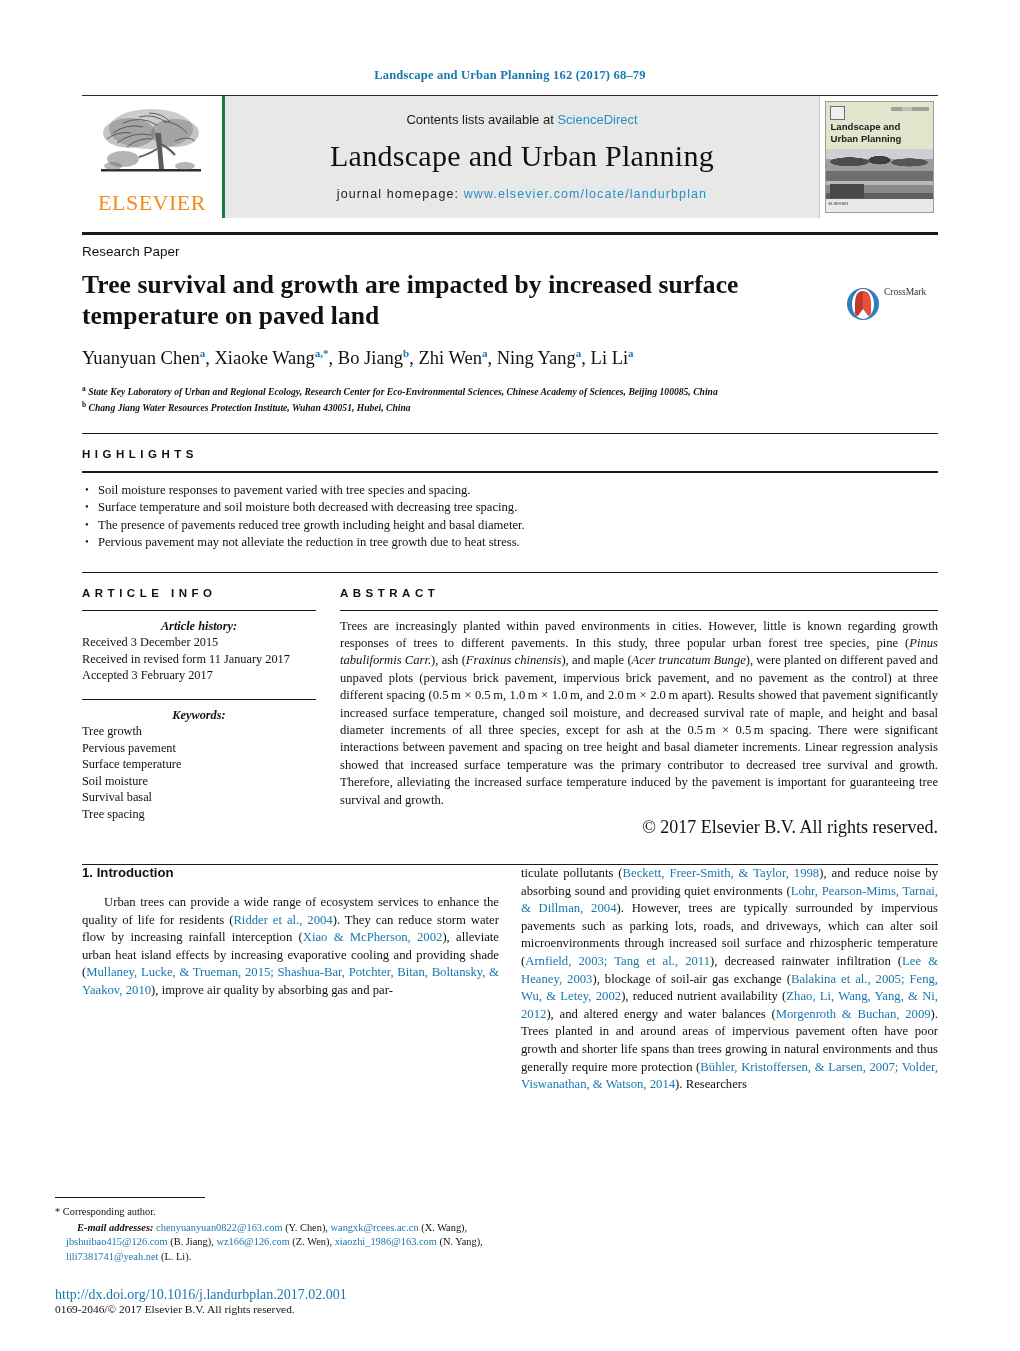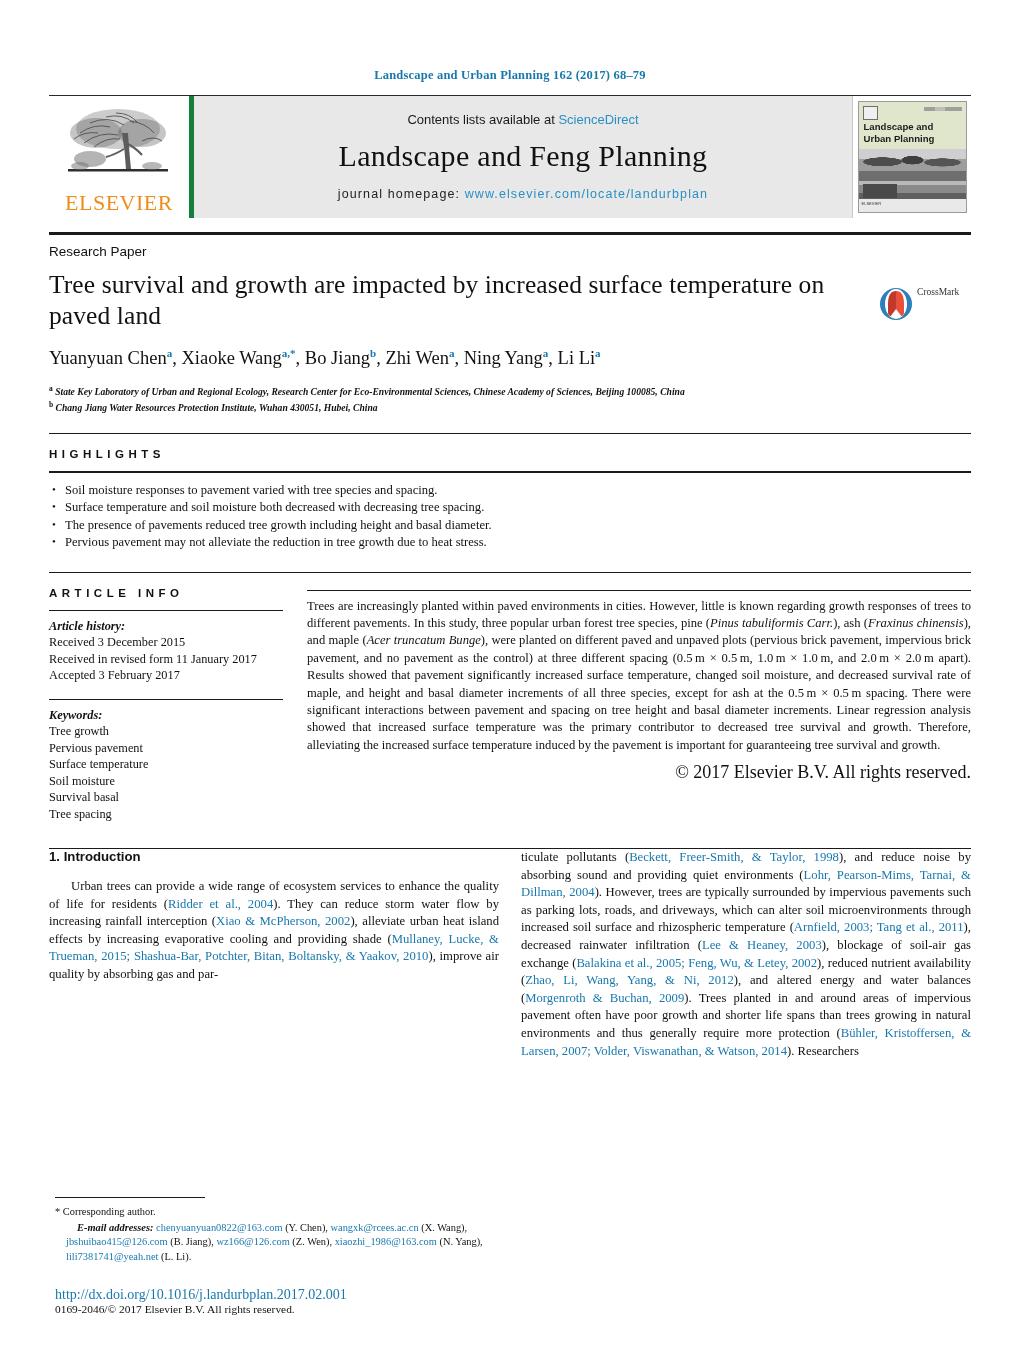--- a/index.html
+++ b/index.html
@@ -5,21 +5,21 @@
   * { box-sizing: border-box; }
   html, body { margin:0; padding:0; }
   body {
     width:1020px; height:1351px;
     background:#ffffff;
     font-family:"Liberation Serif", serif;
     color:#000;
     position:relative;
     overflow:hidden;
   }
-  .page { position:relative; width:1020px; height:1351px; padding:0 49px; }
+  .page { position:relative; width:1020px; height:1351px; padding:0 82px; }
 
   
   .runhead {
     text-align:center;
     color:#1878ad;
     font-family:"Liberation Serif", serif;
     font-weight:bold;
     font-size:12.5px;
     letter-spacing:.2px;
     padding-top:68px;
@@ -33,21 +33,21 @@
     display:flex; flex-direction:column; align-items:center; justify-content:center;
     padding:4px 0 2px;
   }
   .tree-svg { width:118px; height:88px; display:block; }
   .elsevier-word {
     font-family:"Liberation Serif", serif;
     color:#f08c1b; font-size:22px; letter-spacing:.5px; line-height:1;
     margin-top:1px;
   }
   .center-cell {
-    flex:1 1 auto; background:#e8e8e8; border-left:5px solid #15803d; border-right:1px solid #c9c9c9;
+    flex:1 1 auto; background:#e8e8e8; border-left:3px solid #15803d; border-right:1px solid #c9c9c9;
     display:flex; flex-direction:column; align-items:center; justify-content:center;
     padding:6px 0 8px;
   }
   .contents-line { font-size:13px; font-family:"Liberation Sans", sans-serif; color:#1a1a1a; }
   .contents-line a { color:#2a8fc4; text-decoration:none; }
   .journal-name {
     font-family:"Liberation Serif", serif;
     font-size:30px; margin:12px 0 14px; color:#111; letter-spacing:.3px;
   }
   .homepage-line {
@@ -72,21 +72,21 @@
   .cover-ph2 { flex:1; background:linear-gradient(180deg,#b9b9b9 0 25%,#8a8a8a 25% 65%,#5f5f5f 65% 100%); position:relative;}
   .cover-ph2::after{content:"";position:absolute;left:4px;top:3px;width:34px;height:14px;background:#4a4a4a;}
   .cover-foot { height:13px; background:#e9e9e9; font-size:4px; color:#333; padding:2px 3px; font-family:"Liberation Sans",sans-serif;}
 
   
   .rule-thick { border-top:3px solid #1a1a1a; margin-top:14px; }
   .section-kind { font-family:"Liberation Sans", sans-serif; font-size:13.5px; margin:9px 0 10px; color:#111; }
   .title-row { display:flex; align-items:flex-start; }
   .title-col { flex:1 1 auto; padding-right:20px; }
   h1.paper-title {
-    font-family:"Liberation Serif", serif; font-weight:normal;
+    font-family:"Liberation Serif", serif; font-weight:bold;
     font-size:25.5px; line-height:31px; margin:0 0 16px; color:#111; letter-spacing:.1px;
   }
   .authors { font-family:"Liberation Serif", serif; font-size:18.5px; color:#111; margin:0 0 13px; }
   .authors sup { font-size:11px; color:#1878ad; font-weight:bold; vertical-align:super; }
   .affil { font-family:"Liberation Serif", serif; font-style:italic; font-weight:bold; font-size:9.6px; line-height:13px; color:#111; margin:0; }
   .affil sup { font-style:normal; font-size:7.5px; }
   .crossmark-cell { flex:0 0 92px; width:92px; padding-top:18px; display:flex; align-items:flex-start; gap:4px;}
   .cm-badge { width:34px; height:34px; flex:0 0 34px; }
   .cm-label { font-family:"Liberation Serif", serif; font-size:9.5px; color:#333; }
 
@@ -104,21 +104,21 @@
   }
   ul.hl li::before { content:"\2022"; position:absolute; left:3px; top:-1px; font-size:11px; }
 
   
   .rule-med2 { border-top:1.6px solid #1a1a1a; margin-top:20px; }
   .ia-row { display:flex; margin-top:14px; }
   .info-col { flex:0 0 258px; width:258px; padding-right:24px; }
   .abs-col { flex:1 1 auto; }
   .sub-rule { border-top:1.4px solid #1a1a1a; margin:3px 0 7px; }
   .info-block { font-family:"Liberation Serif", serif; font-size:12.3px; line-height:16.5px; color:#111; }
-  .info-block .lbl { font-style:italic; font-weight:bold; display:block; }
+  .info-block .lbl { font-style:italic; font-weight:bold; display:block;text-align:center; }
   .kw-rule { border-top:1.4px solid #1a1a1a; margin:15px 0 7px; }
   .abstract-body {
     font-family:"Liberation Serif", serif; font-size:12.6px; line-height:17.4px;
     text-align:justify; color:#111; margin:0;
   }
   .abstract-body i { font-style:italic; }
   .copyright { text-align:right; font-family:"Liberation Serif", serif; font-size:18px; margin-top:8px; color:#111; }
 
   
   .rule-body { border-top:1.6px solid #1a1a1a; margin-top:26px; }
@@ -174,21 +174,21 @@
           <ellipse cx="92" cy="63" rx="10" ry="4" fill="#707070" opacity=".5"></ellipse>
         </g>
       </svg>
       <div class="elsevier-word">ELSEVIER</div>
     </div>
 
     <div class="center-cell">
       <div class="contents-line">
         <span>Contents lists available at </span><a href="#">ScienceDirect</a>
       </div>
-      <div class="journal-name">Landscape and Feng Planning</div>
+      <div class="journal-name">Landscape and Urban Planning</div>
       <div class="homepage-line">
         <span>journal homepage: </span><a href="#">www.elsevier.com/locate/landurbplan</a>
       </div>
     </div>
 
     <div class="cover-cell">
       <div class="cover">
         <div class="cover-top">
           <div class="cover-mini"></div>
           <div class="cover-topright"></div>
@@ -256,20 +256,21 @@
         <div>Tree growth</div>
         <div>Pervious pavement</div>
         <div>Surface temperature</div>
         <div>Soil moisture</div>
         <div>Survival basal</div>
         <div>Tree spacing</div>
       </div>
     </div>
 
     <div class="abs-col">
+      <div class="sec-head" style="margin-top:0">ABSTRACT</div>
       <div class="sub-rule"></div>
       <p class="abstract-body">Trees are increasingly planted within paved environments in cities. However, little is known regarding growth responses of trees to different pavements. In this study, three popular urban forest tree species, pine (<i>Pinus tabuliformis Carr.</i>), ash (<i>Fraxinus chinensis</i>), and maple (<i>Acer truncatum Bunge</i>), were planted on different paved and unpaved plots (pervious brick pavement, impervious brick pavement, and no pavement as the control) at three different spacing (0.5 m × 0.5 m, 1.0 m × 1.0 m, and 2.0 m × 2.0 m apart). Results showed that pavement significantly increased surface temperature, changed soil moisture, and decreased survival rate of maple, and height and basal diameter increments of all three species, except for ash at the 0.5 m × 0.5 m spacing. There were significant interactions between pavement and spacing on tree height and basal diameter increments. Linear regression analysis showed that increased surface temperature was the primary contributor to decreased tree survival and growth. Therefore, alleviating the increased surface temperature induced by the pavement is important for guaranteeing tree survival and growth.</p>
       <div class="copyright">© 2017 Elsevier B.V. All rights reserved.</div>
     </div>
   </div>
 
   <div class="rule-body"></div>
 
   <div class="cols">
     <div class="col">

